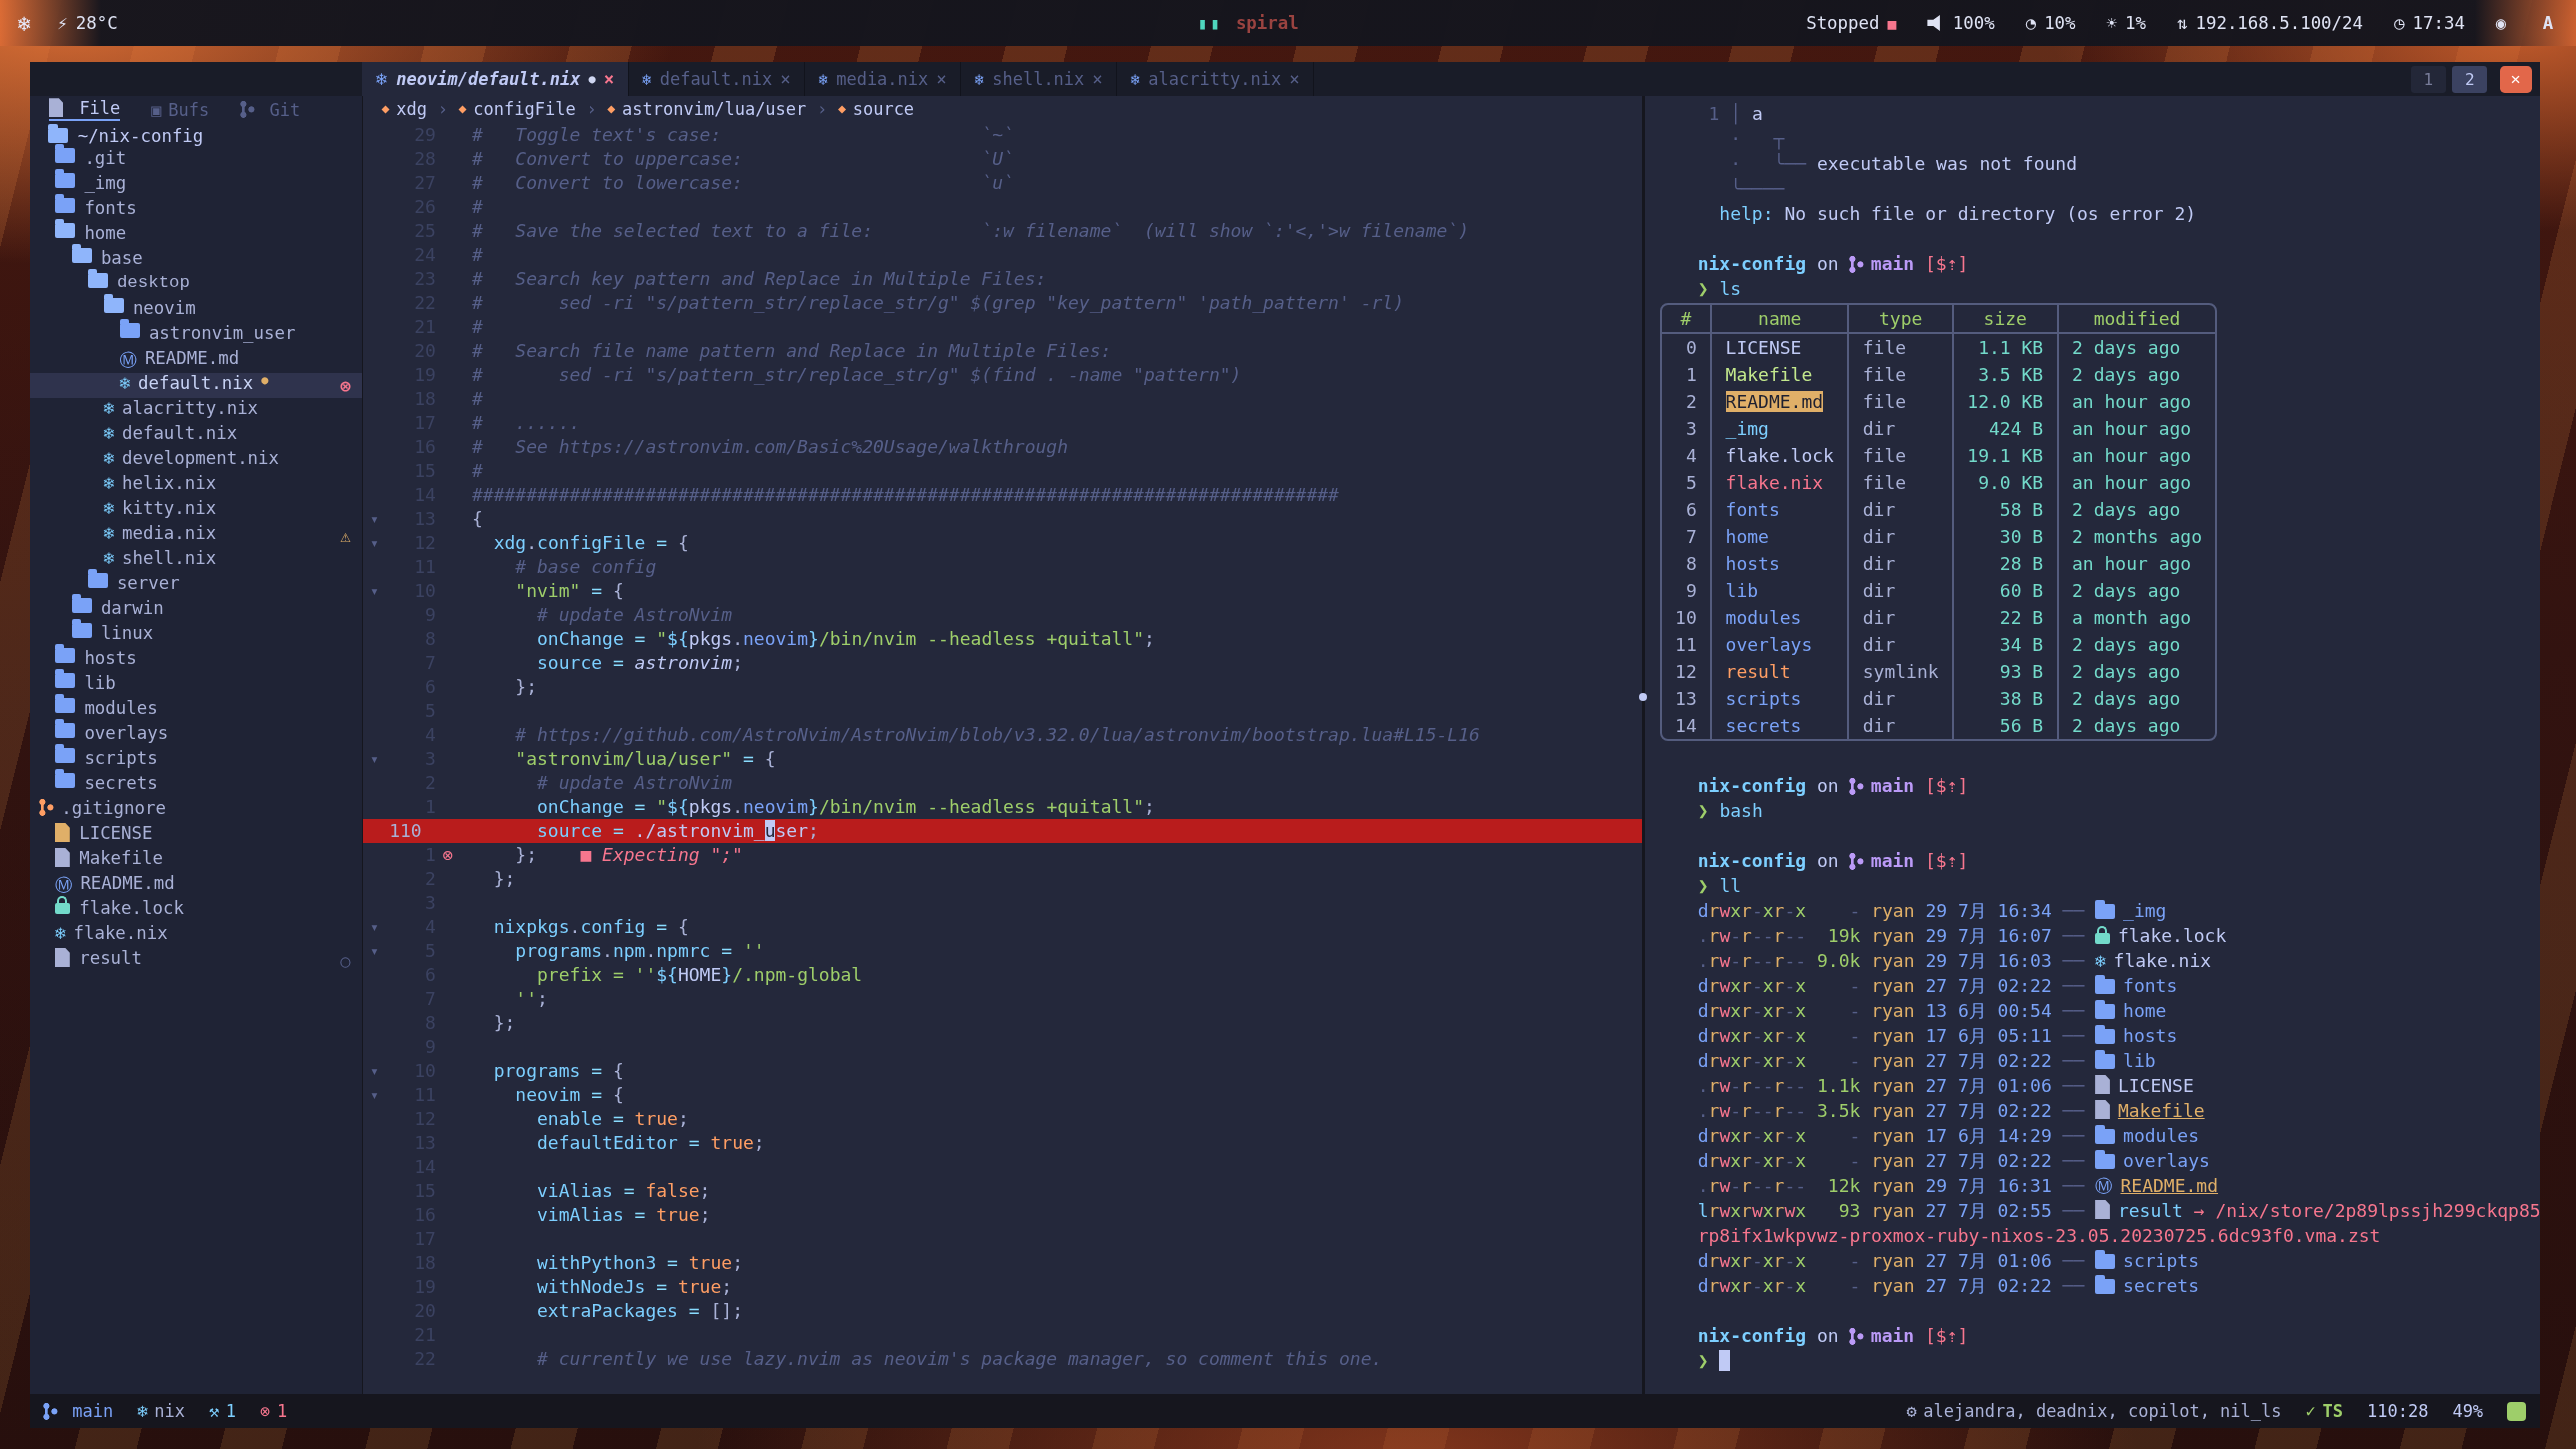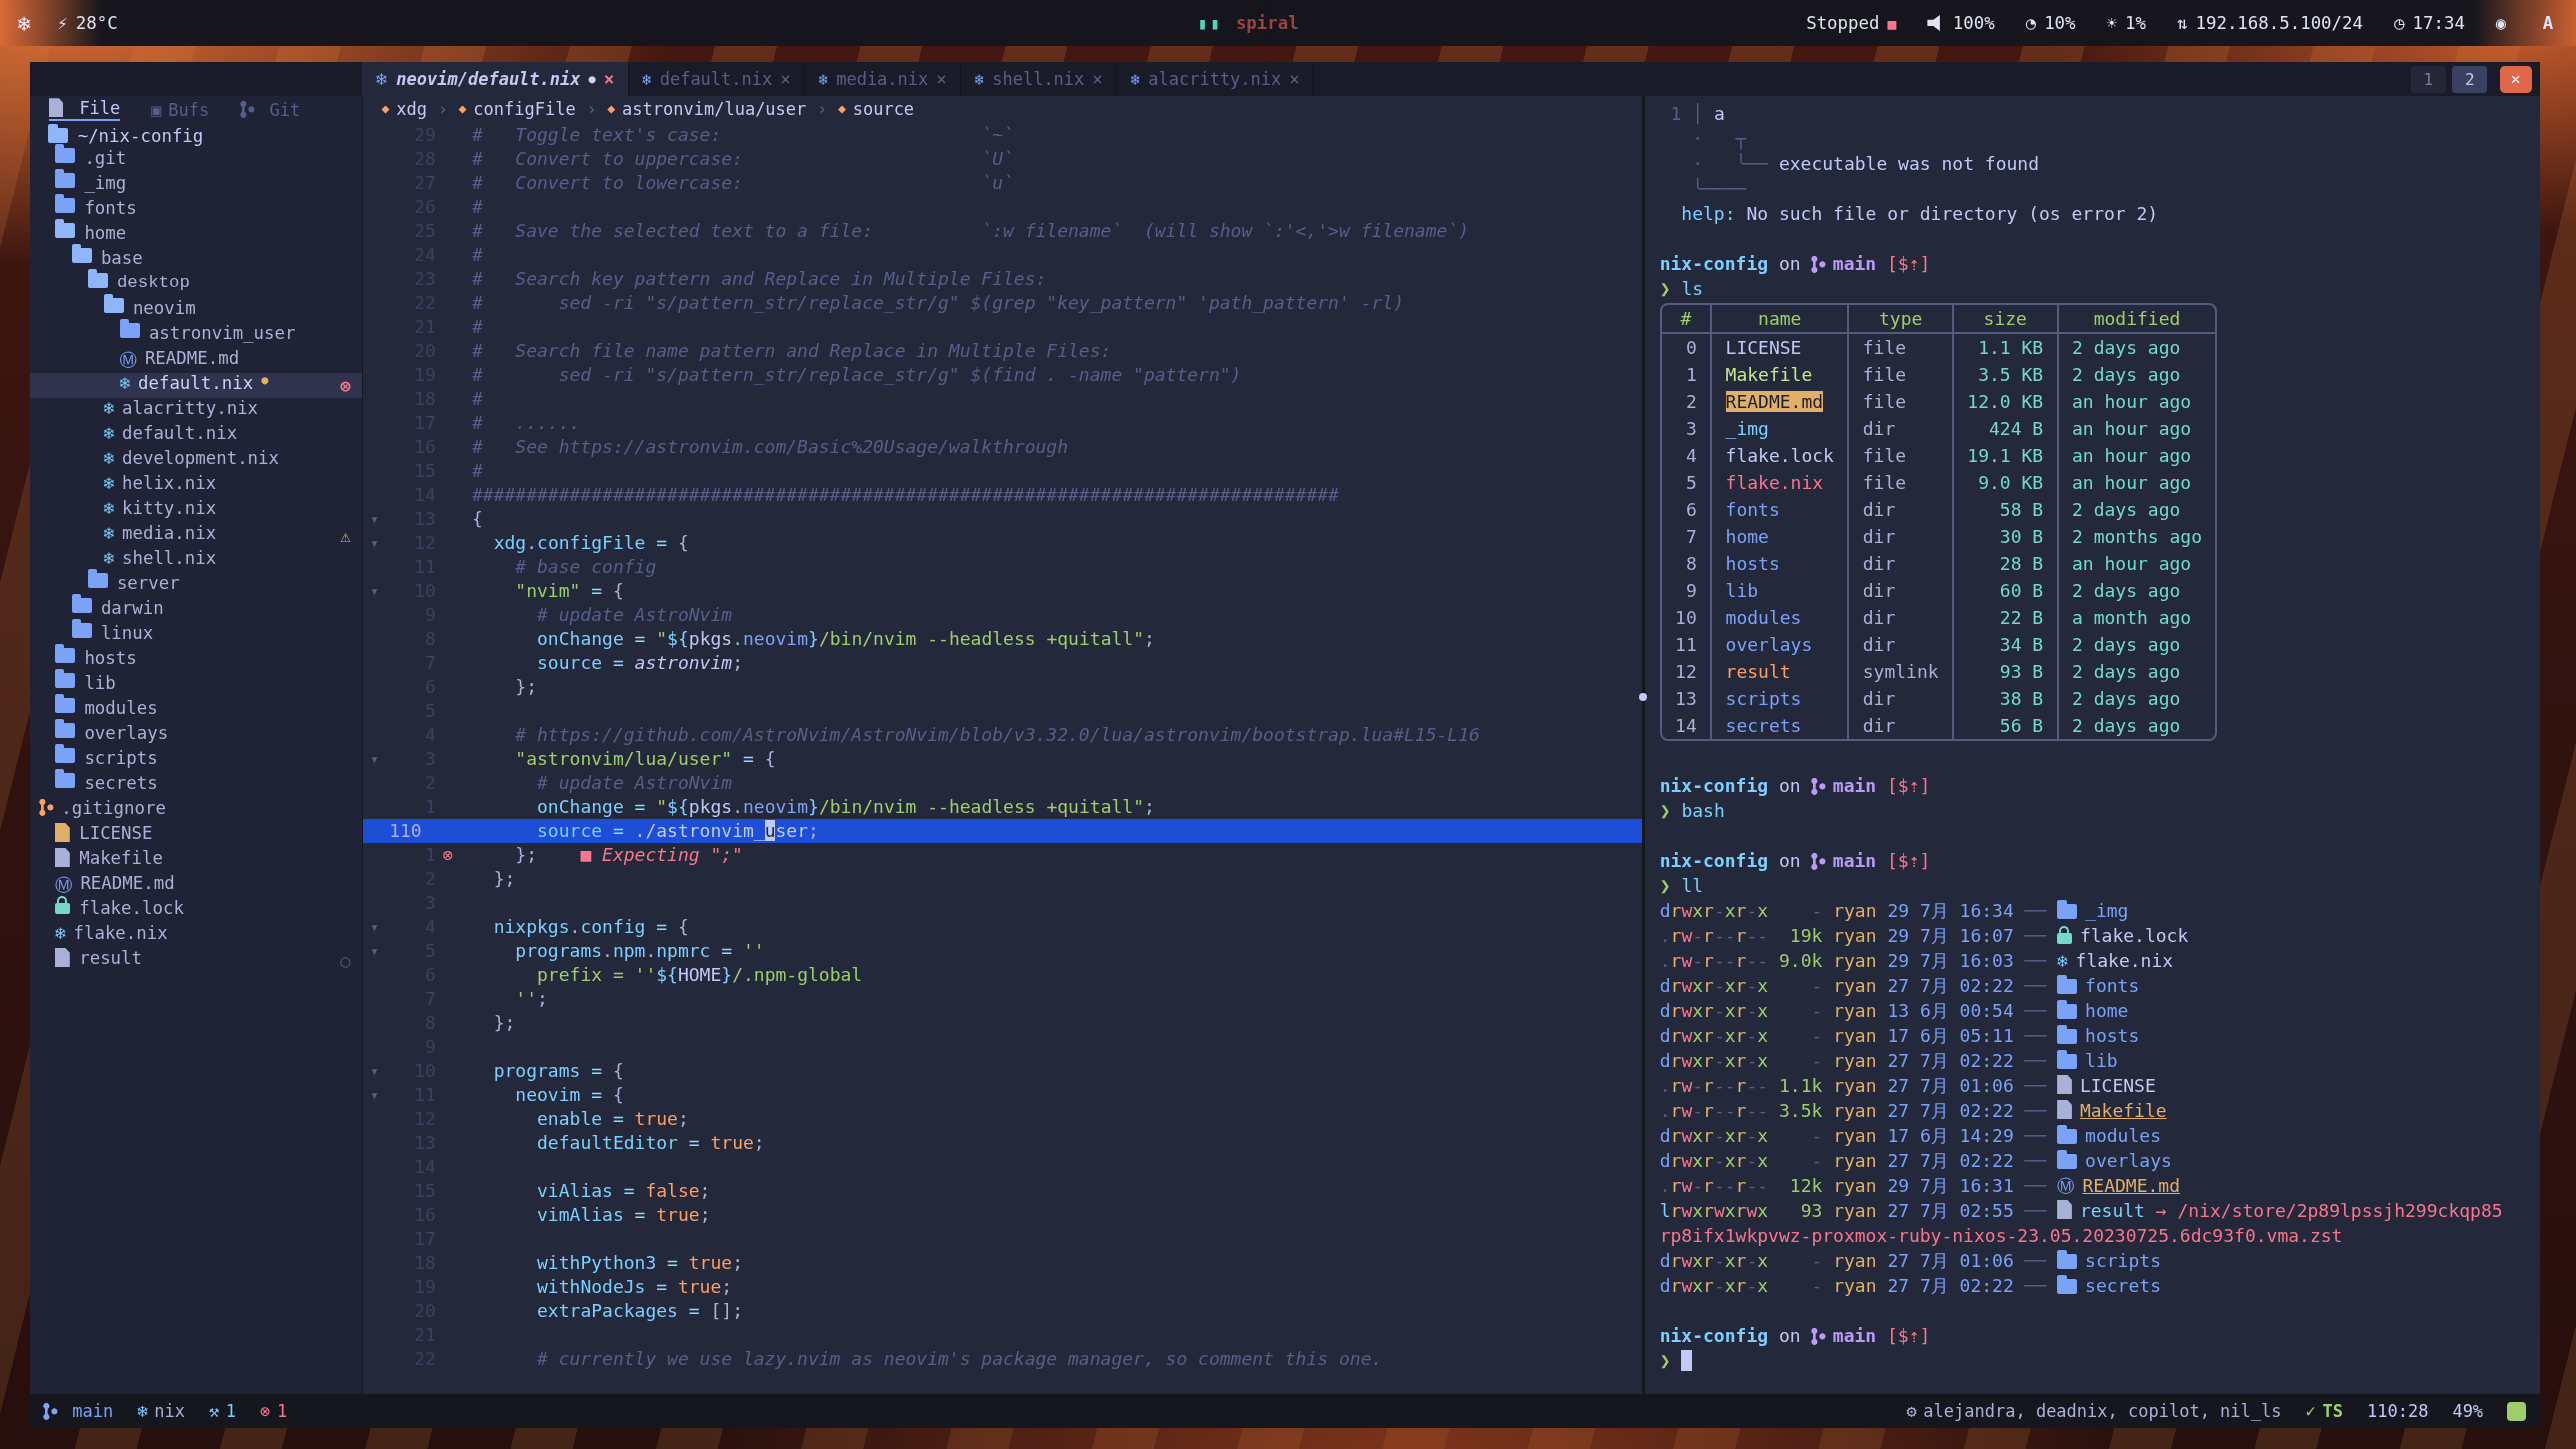--- a/index.html
+++ b/index.html
@@ -81,32 +81,32 @@
     background-position:0 0,0 0,0 0,2px 4.7px;}
   .gb-org{--gc:#ff9e64}.gb-blu{--gc:#7aa2f7}.gb-dim{--gc:#565f89}.gb-mag{--gc:#bb9af7}
   
   .editor{width:1279px;flex:none;background:#24283b;display:flex;flex-direction:column;overflow:hidden;}
   .winbar{height:25.5px;flex:none;display:flex;align-items:center;gap:10.7px;padding-left:19px;font-size:17px;color:#c0caf5;}
   .wb-item{display:flex;align-items:center;gap:6.7px;}
   .wb-ico{color:#ff9e64;font-size:13.4px;}
   .wb-sep{color:#565f89;}
   .code{flex:1;padding-top:1.3px;font-size:18px;}
   .cline{height:24px;display:flex;align-items:center;white-space:pre;}
-  .cline.current{background:#1d4ed8;}
+  .cline.current{background:#b91c1c;}
   .fold{width:24px;flex:none;text-align:center;color:#565f89;font-size:14.8px;}
   .lnum{width:56px;flex:none;text-align:right;color:#3b4261;padding-right:6.7px;box-sizing:border-box;}
   .lnum.cur{text-align:left;color:#a9b1d6;padding-left:2.7px;}
   .sign{width:29.5px;flex:none;color:#f7768e;font-size:17.4px;}
   .ltext{white-space:pre;}
   
   .vsplit{width:3.4px;flex:none;background:#15161e;position:relative;}
   .vsplit::after{content:"";position:absolute;top:46%;left:-2.7px;width:8px;height:8px;border-radius:50%;background:#c0caf5;}
   
   .terminal{flex:1;background:#24283b;padding:5.4px 0 0 14.8px;font-size:18px;line-height:25px;overflow:hidden;}
-  .tline{white-space:pre;height:25px;}
+  .tline{white-space:pre;height:25px;margin-left:38px;}
   .tline .ico-folder,.tline .ico-file,.tline .ico-lock{vertical-align:-2px;margin-right:8px;}
   .tline .gbranch{margin-right:5.4px;}
   
   .ntable{display:inline-block;border:2px solid #545c7e;border-radius:8px;margin:1.3px 0;background:#24283b;}
   .ntable table{border-collapse:collapse;font-size:18px;}
   .ntable th,.ntable td{border-left:2px solid #545c7e;padding:0 13.4px;height:27px;white-space:nowrap;}
   .ntable th:first-child,.ntable td:first-child{border-left:none;}
   .ntable thead th{border-bottom:2px solid #545c7e;color:#9ece6a;font-weight:normal;text-align:center;}
   .td-idx{color:#a9b1d6;text-align:right;}
   .td-type{color:#a9b1d6;}

